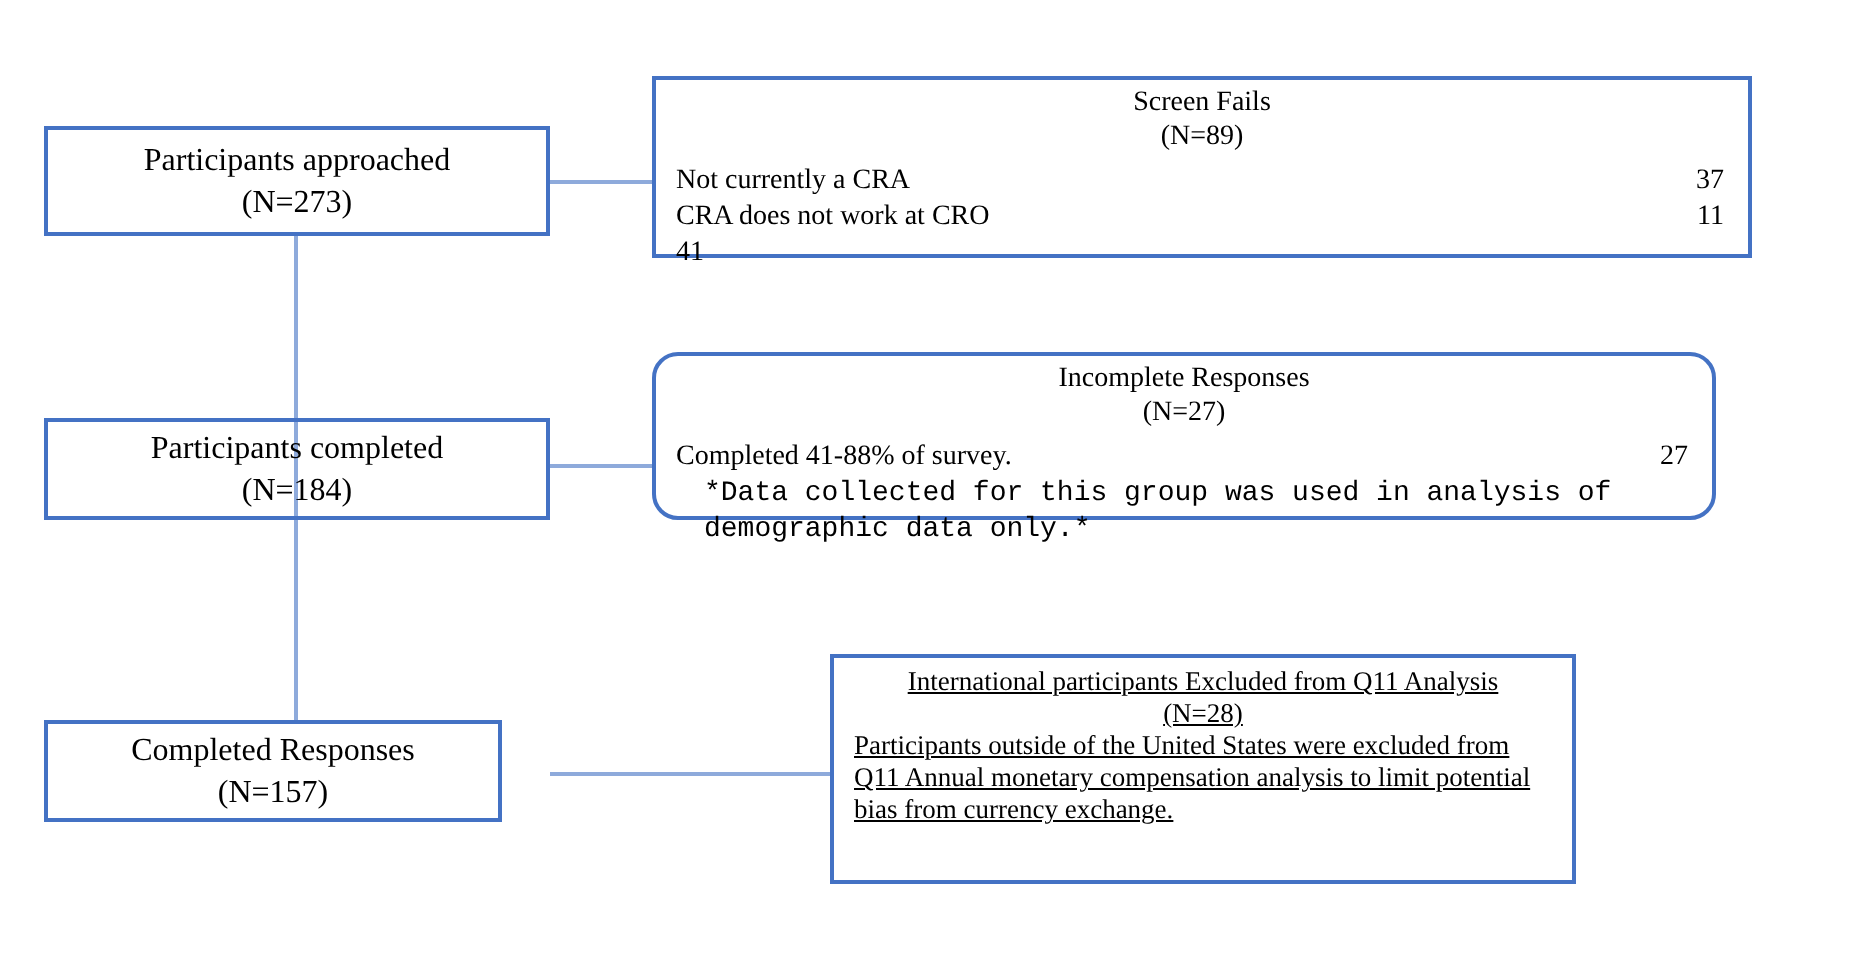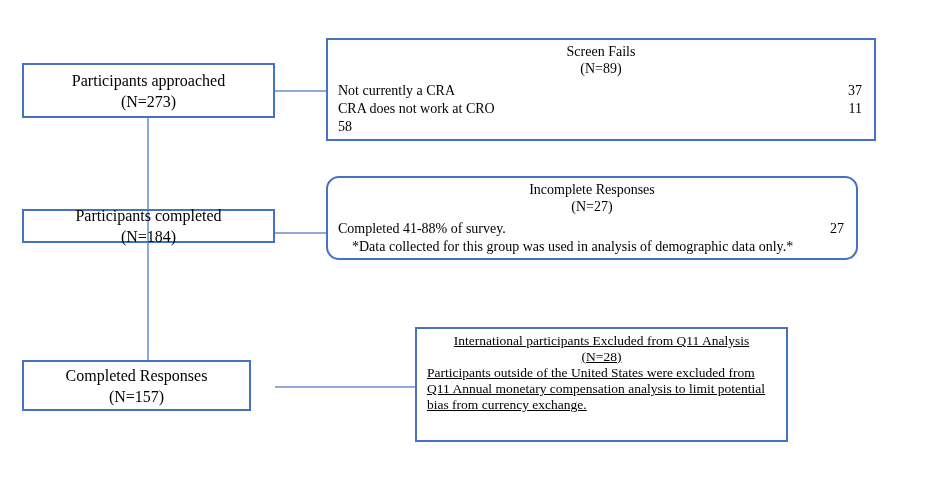--- a/index.html
+++ b/index.html
@@ -45,66 +45,66 @@
   .rbox { font-size: 14px; line-height: 17px; }
   .rbox .hdr { text-align: center; padding-top: 3px; }
   .rows { margin-top: 5px; }
   .row {
     display: flex;
     justify-content: space-between;
     padding: 0 12px 0 10px;
     line-height: 18px;
   }
   .row .val { text-align: center; }
-  .note { padding: 0 16px 0 24px; line-height: 18px; }
+  .note { padding: 0 16px 0 24px; line-height: 18px; font-family: Liberation Mono, monospace; }
   .intl-box { font-size: 13.5px; line-height: 16px; }
   .intl-box .hdr { text-align: center; padding-top: 4px; }
   .intl-body { padding: 0 8px 0 10px; text-align: left; }
 </style>
 </head>
 <body>
 
 <div class="canvas">
 
   <div class="vline" style="left:147px; top:118px; height:242px;"></div>
   <div class="hline" style="left:275px; top:90px; width:51px;"></div>
   <div class="hline" style="left:275px; top:232px; width:51px;"></div>
   <div class="hline" style="left:275px; top:386px; width:140px;"></div>
 
   <div class="box lbox" style="left:22px; top:63px; width:253px; height:55px;">
     <div>Participants approached</div>
     <div>(N=273)</div>
   </div>
 
-  <div class="box lbox" style="left:22px; top:209px; width:253px; height:34px;">
+  <div class="box lbox" style="left:22px; top:209px; width:253px; height:51px;">
     <div>Participants completed</div>
     <div>(N=184)</div>
   </div>
 
   <div class="box lbox" style="left:22px; top:360px; width:229px; height:51px;">
     <div>Completed Responses</div>
     <div>(N=157)</div>
   </div>
 
-  <div class="box rbox" style="left:326px; top:38px; width:550px; height:103px;">
+  <div class="box rbox" style="left:326px; top:38px; width:550px; height:91px;">
     <div class="hdr">
       <div>Screen Fails</div>
       <div>(N=89)</div>
     </div>
     <div class="rows">
       <div class="row">
         <span class="lbl">Not currently a CRA</span>
         <span class="val">37</span>
       </div>
       <div class="row">
         <span class="lbl">CRA does not work at CRO</span>
         <span class="val">11</span>
       </div>
       <div class="row">
-        <span class="val">58</span>
+        <span class="val">41</span>
       </div>
     </div>
   </div>
 
   <div class="box rbox" style="left:326px; top:176px; width:532px; height:84px;border-radius:13px;">
     <div class="hdr">
       <div>Incomplete Responses</div>
       <div>(N=27)</div>
     </div>
     <div class="rows">

